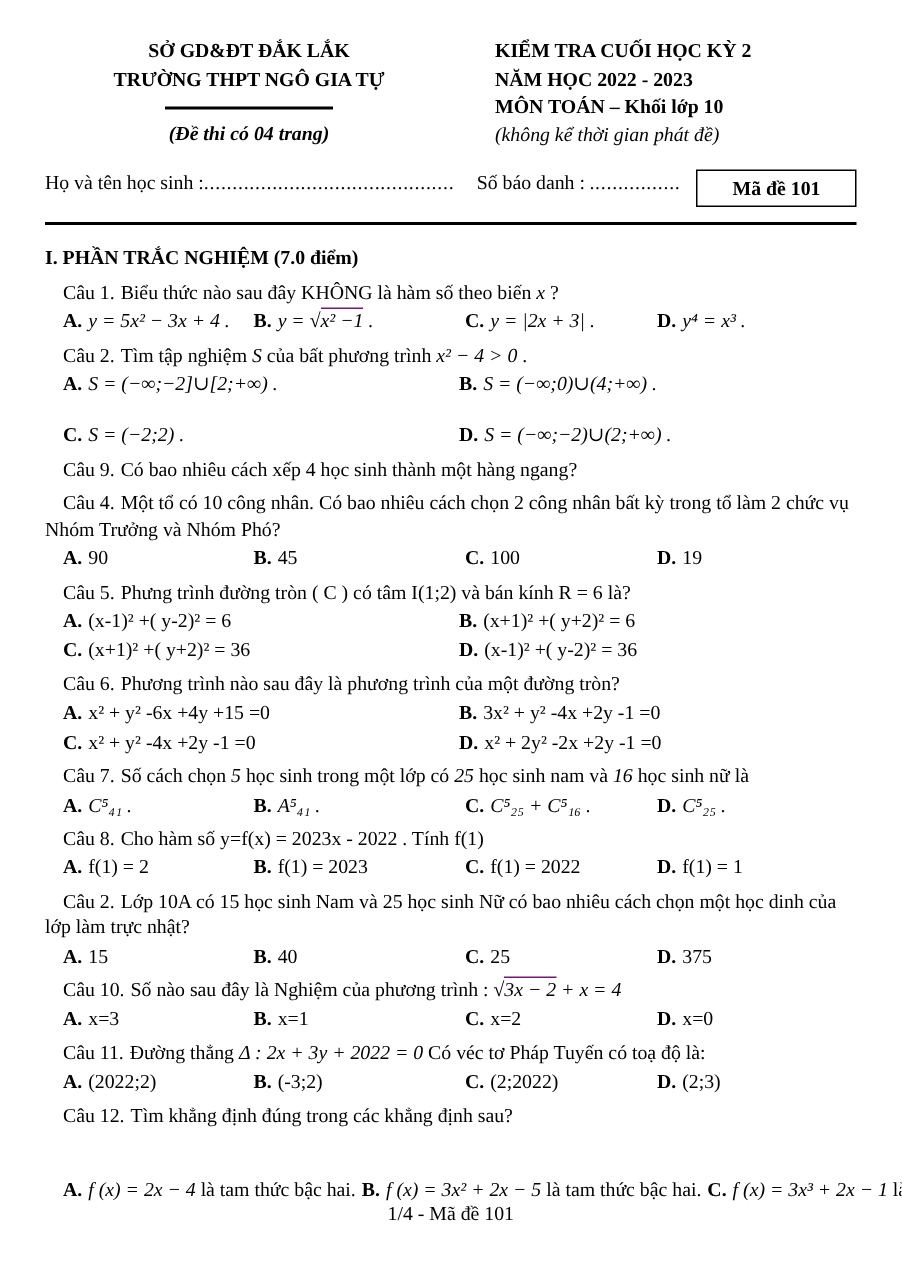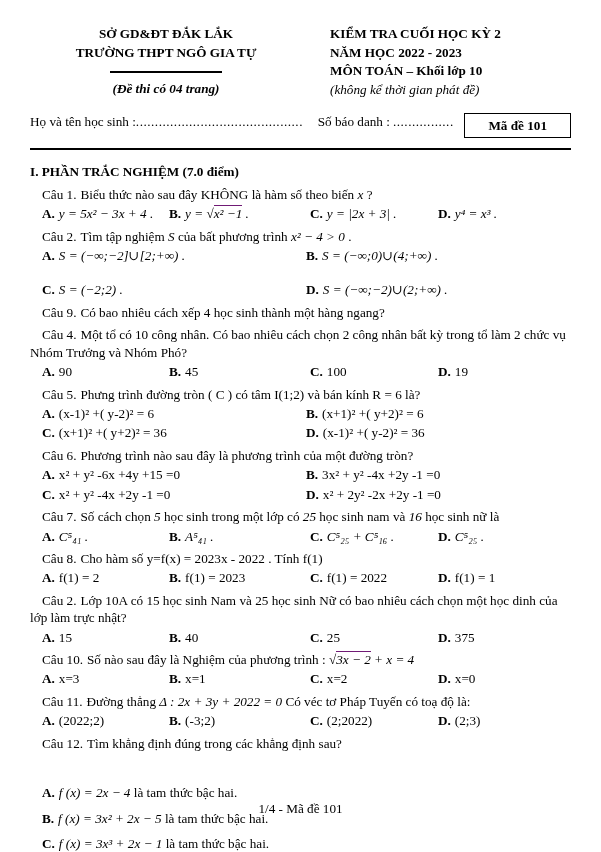--- a/index.html
+++ b/index.html
@@ -30,21 +30,21 @@
 
   
   .section-title { margin-top: 13px; font-weight: 700; }
   .q { margin-top: 5px; }
   .q-head { }
   .q-label { font-weight: 400; margin-right: 4px; margin-left: 12px; }
   .opts { display: grid; padding-left: 12px; margin-top: 2px; column-gap: 4px; }
   .opts.c4 { grid-template-columns: 123px 137px 124px 1fr; }
   .opts.c2 { grid-template-columns: 260px 1fr; row-gap: 2px; }
   .opts.c2g { grid-template-columns: 260px 1fr; row-gap: 17px; }
-  .opts.c1 { grid-template-columns: 1fr; row-gap: 8px; margin-top: 32px; }
+  .opts.c1 { grid-template-columns: 1fr 1fr 1fr; row-gap: 8px; margin-top: 32px; }
   .opt { white-space: nowrap; }
   .opt-key { font-weight: 700; margin-right: 4px; }
   .ovl { border-top: 1px solid #701a75; }
 
   .footer { position: absolute; left: 0; right: 0; top: 800px; text-align: center; }
 </style>
 </head>
 <body>
 
 <div class="page">

